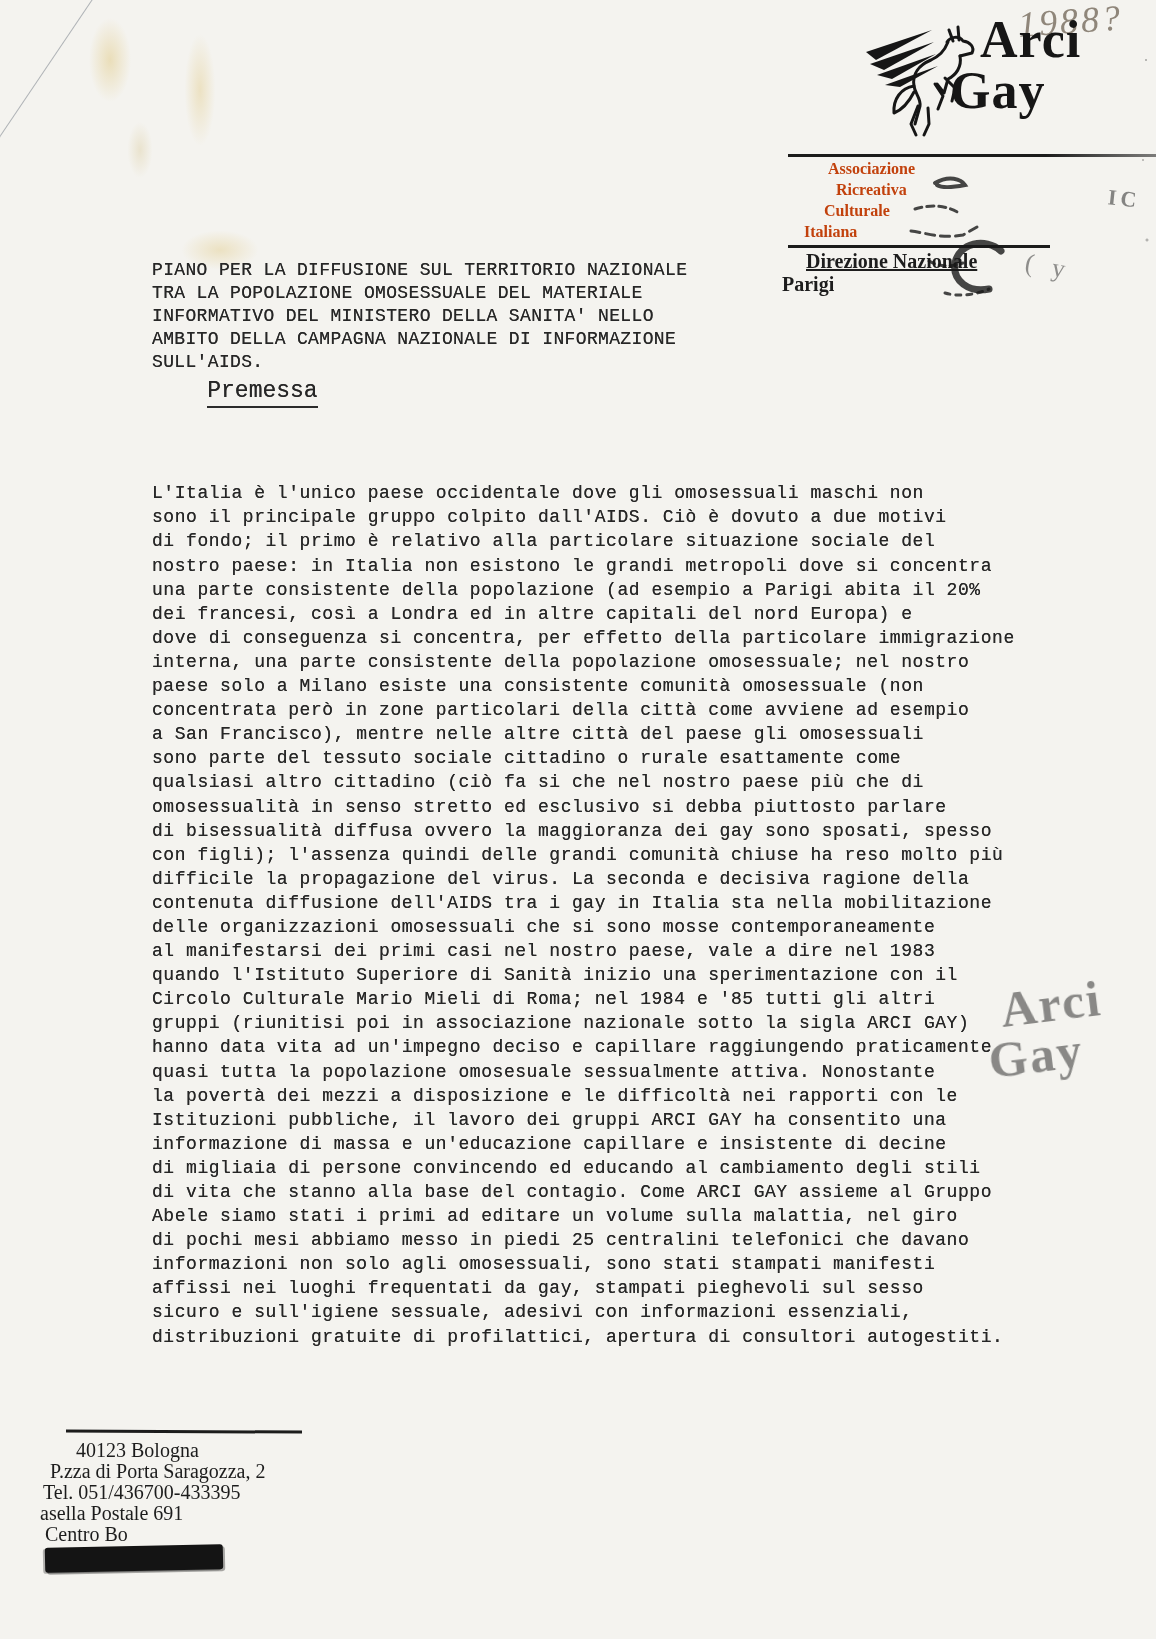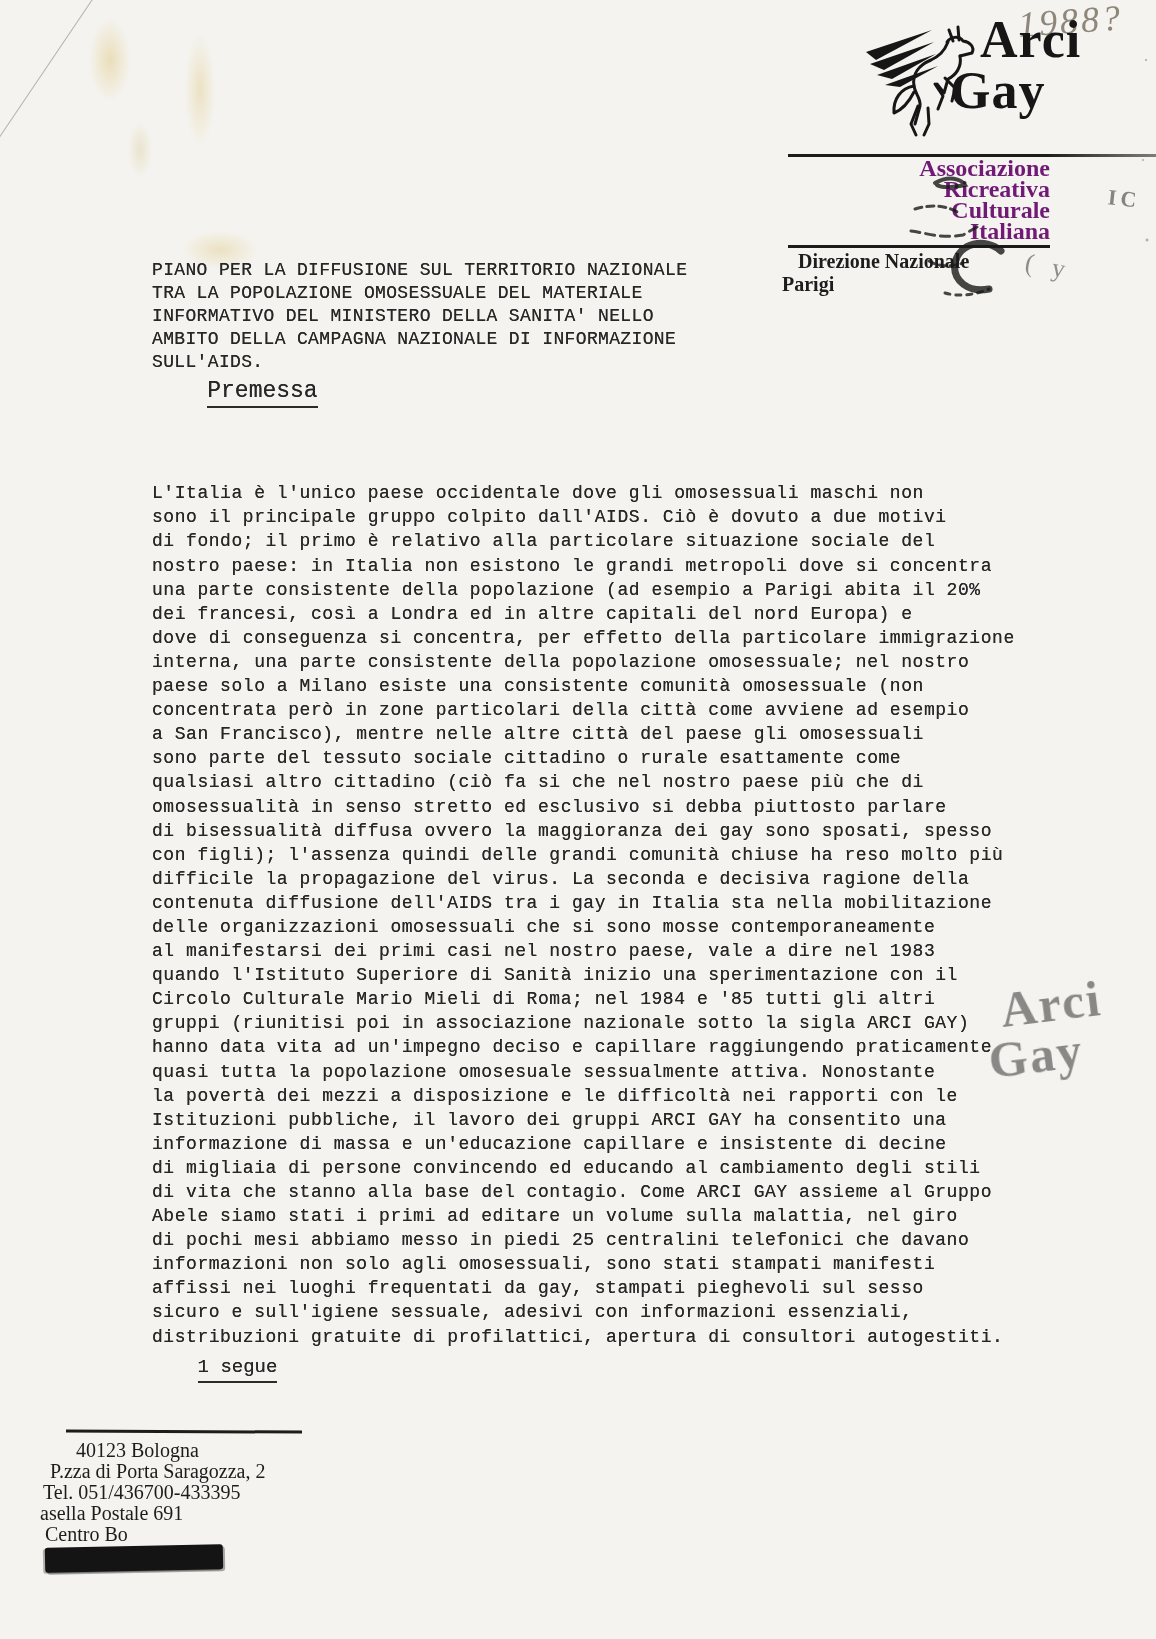--- a/index.html
+++ b/index.html
@@ -47,29 +47,29 @@
   .logo{position:absolute;left:862px;top:12px;width:230px;height:135px;}
   .pegasus{position:absolute;left:0;top:6px;}
   .brand{position:absolute;left:118px;top:2px;
     font-family:"Liberation Serif", serif;font-weight:bold;color:#161616;}
   .brand-top{display:block;font-size:52px;line-height:52px;letter-spacing:1px;}
   .brand-bottom{display:block;font-size:52px;line-height:50px;margin-left:-30px;letter-spacing:1px;}
   
   .rule-top{position:absolute;left:788px;top:154px;width:368px;height:3px;
     background:linear-gradient(to right,#1b1b1b 70%, rgba(27,27,27,.55));}
   .org{position:absolute;left:790px;top:158px;width:260px;
-    font-family:"Liberation Serif", serif;font-weight:bold;font-size:24px;line-height:21px;color:#701a75;text-align:right;}
+    font-family:"Liberation Serif", serif;font-weight:bold;font-size:16px;line-height:21px;color:#c2410c;}
   .org-line-1{margin-left:38px;}
   .org-line-2{margin-left:46px;}
   .org-line-3{margin-left:34px;}
   .org-line-4{margin-left:14px;}
   .rule-mid{position:absolute;left:788px;top:245px;width:262px;height:3px;background:#1b1b1b;}
   .division{position:absolute;left:782px;top:250px;
     font-family:"Liberation Serif", serif;font-weight:bold;font-size:20px;line-height:23px;color:#1d1d1d;}
-  .division-line-1{margin-left:16px;}
+  .division-line-1{margin-left:24px;text-decoration:underline;}
   .division-line-2{margin-left:0;}
   .scribble{position:absolute;left:905px;top:165px;}
   .mark-ic{position:absolute;left:1108px;top:186px;font-family:"Liberation Serif",serif;
     font-weight:bold;font-size:22px;color:rgba(40,40,40,.55);letter-spacing:4px;transform:rotate(6deg);}
   .mark-y{position:absolute;left:1025px;top:252px;font-family:"Liberation Serif",serif;
     font-size:26px;color:rgba(40,40,40,.5);transform:rotate(10deg);letter-spacing:6px;}
   
   .tw{white-space:pre;text-shadow:0 0 .5px rgba(20,20,20,.75);}
   .doc-title{position:absolute;left:152px;top:189px;font-size:18px;line-height:23.2px;letter-spacing:.35px;}
   .section-heading{position:absolute;left:152px;top:352px;font-size:23px;}
@@ -165,23 +165,20 @@
   <div>PIANO PER LA DIFFUSIONE SUL TERRITORIO NAZIONALE</div><div>TRA LA POPOLAZIONE OMOSESSUALE DEL MATERIALE</div><div>INFORMATIVO DEL MINISTERO DELLA SANITA' NELLO</div><div>AMBITO DELLA CAMPAGNA NAZIONALE DI INFORMAZIONE</div><div>SULL'AIDS.</div></div>
 
   <div class="section-heading tw">
     <span class="u">Premessa</span>
   </div>
 
   <div class="body-text tw">
     
   <div>L'Italia è l'unico paese occidentale dove gli omosessuali maschi non</div><div>sono il principale gruppo colpito dall'AIDS. Ciò è dovuto a due motivi</div><div>di fondo; il primo è relativo alla particolare situazione sociale del</div><div>nostro paese: in Italia non esistono le grandi metropoli dove si concentra</div><div>una parte consistente della popolazione (ad esempio a Parigi abita il 20%</div><div>dei francesi, così a Londra ed in altre capitali del nord Europa) e</div><div>dove di conseguenza si concentra, per effetto della particolare immigrazione</div><div>interna, una parte consistente della popolazione omosessuale; nel nostro</div><div>paese solo a Milano esiste una consistente comunità omosessuale (non</div><div>concentrata però in zone particolari della città come avviene ad esempio</div><div>a San Francisco), mentre nelle altre città del paese gli omosessuali</div><div>sono parte del tessuto sociale cittadino o rurale esattamente come</div><div>qualsiasi altro cittadino (ciò fa si che nel nostro paese più che di</div><div>omosessualità in senso stretto ed esclusivo si debba piuttosto parlare</div><div>di bisessualità diffusa ovvero la maggioranza dei gay sono sposati, spesso</div><div>con figli); l'assenza quindi delle grandi comunità chiuse ha reso molto più</div><div>difficile la propagazione del virus. La seconda e decisiva ragione della</div><div>contenuta diffusione dell'AIDS tra i gay in Italia sta nella mobilitazione</div><div>delle organizzazioni omosessuali che si sono mosse contemporaneamente</div><div>al manifestarsi dei primi casi nel nostro paese, vale a dire nel 1983</div><div>quando l'Istituto Superiore di Sanità inizio una sperimentazione con il</div><div>Circolo Culturale Mario Mieli di Roma; nel 1984 e '85 tutti gli altri</div><div>gruppi (riunitisi poi in associazione nazionale sotto la sigla ARCI GAY)</div><div>hanno data vita ad un'impegno deciso e capillare raggiungendo praticamente</div><div>quasi tutta la popolazione omosesuale sessualmente attiva. Nonostante</div><div>la povertà dei mezzi a disposizione e le difficoltà nei rapporti con le</div><div>Istituzioni pubbliche, il lavoro dei gruppi ARCI GAY ha consentito una</div><div>informazione di massa e un'educazione capillare e insistente di decine</div><div>di migliaia di persone convincendo ed educando al cambiamento degli stili</div><div>di vita che stanno alla base del contagio. Come ARCI GAY assieme al Gruppo</div><div>Abele siamo stati i primi ad editare un volume sulla malattia, nel giro</div><div>di pochi mesi abbiamo messo in piedi 25 centralini telefonici che davano</div><div>informazioni non solo agli omosessuali, sono stati stampati manifesti</div><div>affissi nei luoghi frequentati da gay, stampati pieghevoli sul sesso</div><div>sicuro e sull'igiene sessuale, adesivi con informazioni essenziali,</div><div>distribuzioni gratuite di profilattici, apertura di consultori autogestiti.</div></div>
 
-  <div class="page-marker tw">
-    <span class="u">1 segue</span>
-  </div>
 
   <div class="stamp-arci">
     <span class="stamp-line1">Arci</span>
     <span class="stamp-line2">Gay</span>
   </div>
 
   <div class="rule-footer"></div>
   <div class="address">
 
   <div>40123 Bologna</div>

